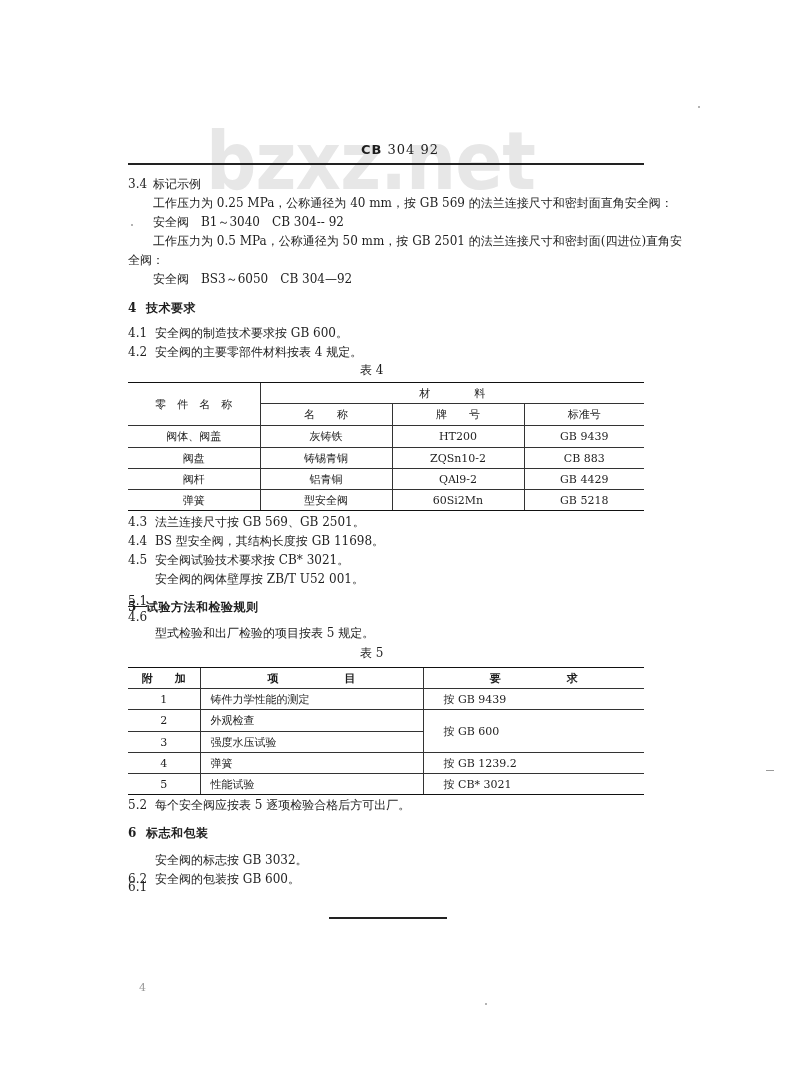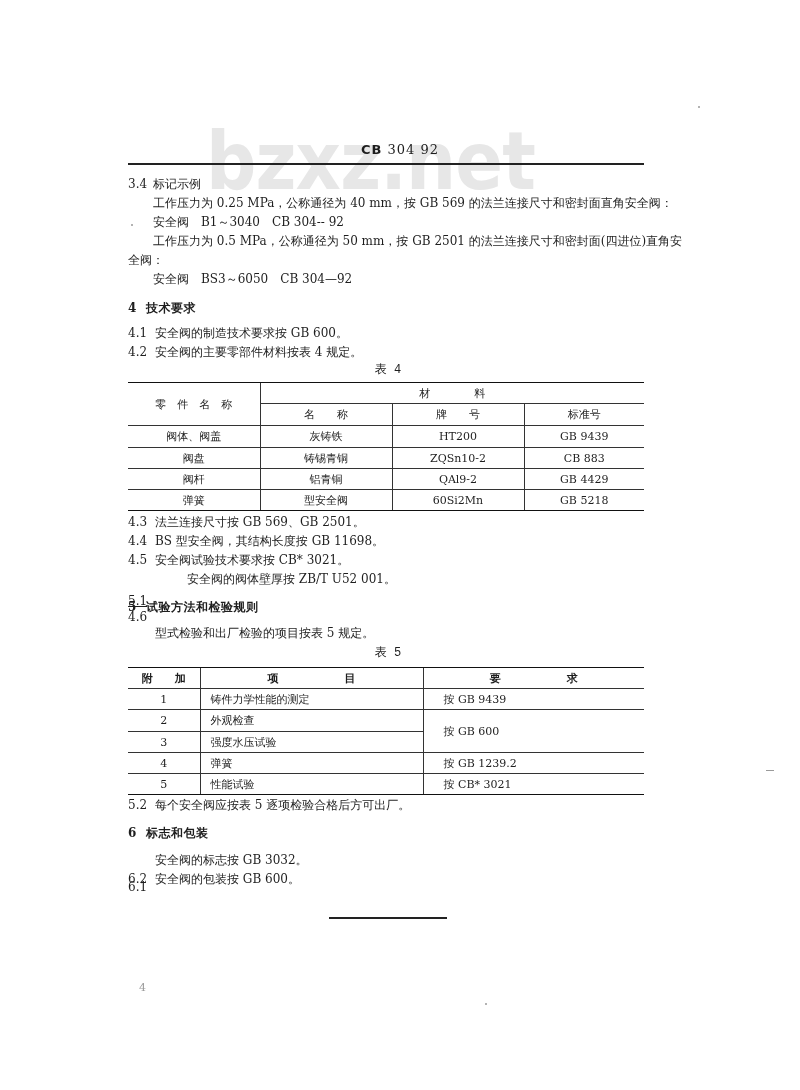--- a/index.html
+++ b/index.html
@@ -21,21 +21,21 @@
   .num { left: 128px; }
   .txt { left: 155px; }
   .hnum { left: 128px; font-weight: bold; }
   .htxt { left: 146px; font-weight: bold; letter-spacing: 0.5px; }
   .running-head {
     left: 0; width: 800px; text-align: center; top: 142px;
     font-size: 13px; line-height: 16px; letter-spacing: 1px;
   }
   .running-head .bold { font-weight: bold; font-family: "DejaVu Sans", "Liberation Sans", sans-serif; }
   .rule { position: absolute; background: #222; z-index: 1; }
-  .caption { left: 360px; width: 56px; text-align: center; font-size: 12px; line-height: 14px; font-family: Liberation Mono, monospace; }
+  .caption { left: 360px; width: 56px; text-align: left; font-size: 12px; line-height: 14px; }
   table.doc-table {
     position: absolute; z-index: 1; border-collapse: collapse; table-layout: fixed;
     font-size: 11px; color: #1e1e1e;
   }
   table.doc-table td {
     border-top: 1px solid #333; border-bottom: 1px solid #333;
     padding: 0; text-align: center; vertical-align: middle; white-space: nowrap;
   }
   table.doc-table tr.first td { border-top: 1.6px solid #111; }
   table.doc-table tr.last td { border-bottom: 1.6px solid #111; }
@@ -116,21 +116,21 @@
 </tbody>
   </table>
 
 <div class="abs line num" style="top:515px;">4.3</div>
 <div class="abs line txt" style="top:515px;">法兰连接尺寸按 GB 569、GB 2501。</div>
 <div class="abs line num" style="top:534px;">4.4</div>
 <div class="abs line txt" style="top:534px;">BS 型安全阀，其结构长度按 GB 11698。</div>
 <div class="abs line num" style="top:553px;">4.5</div>
 <div class="abs line txt" style="top:553px;">安全阀试验技术要求按 CB* 3021。</div>
 <div class="abs line num" style="top:572px;margin-top:38px;">4.6</div>
-<div class="abs line txt" style="top:572px;margin-left:32px;">安全阀的阀体壁厚按 ZB/T U52 001。</div>
+<div class="abs line txt" style="top:572px;">安全阀的阀体壁厚按 ZB/T U52 001。</div>
 
 <div class="abs line hnum" style="top:600px;">5</div>
 <div class="abs line htxt" style="top:600px;">试验方法和检验规则</div>
 <div class="abs line num" style="top:594px;text-decoration:underline;">5.1</div>
 <div class="abs line txt" style="top:626px;">型式检验和出厂检验的项目按表 5 规定。</div>
 
 <div class="abs caption" style="top:646px;">表 5</div>
 <table class="doc-table" style="left:128px; top:667px; width:516px;">
   <colgroup>
       <col style="width:72px">

